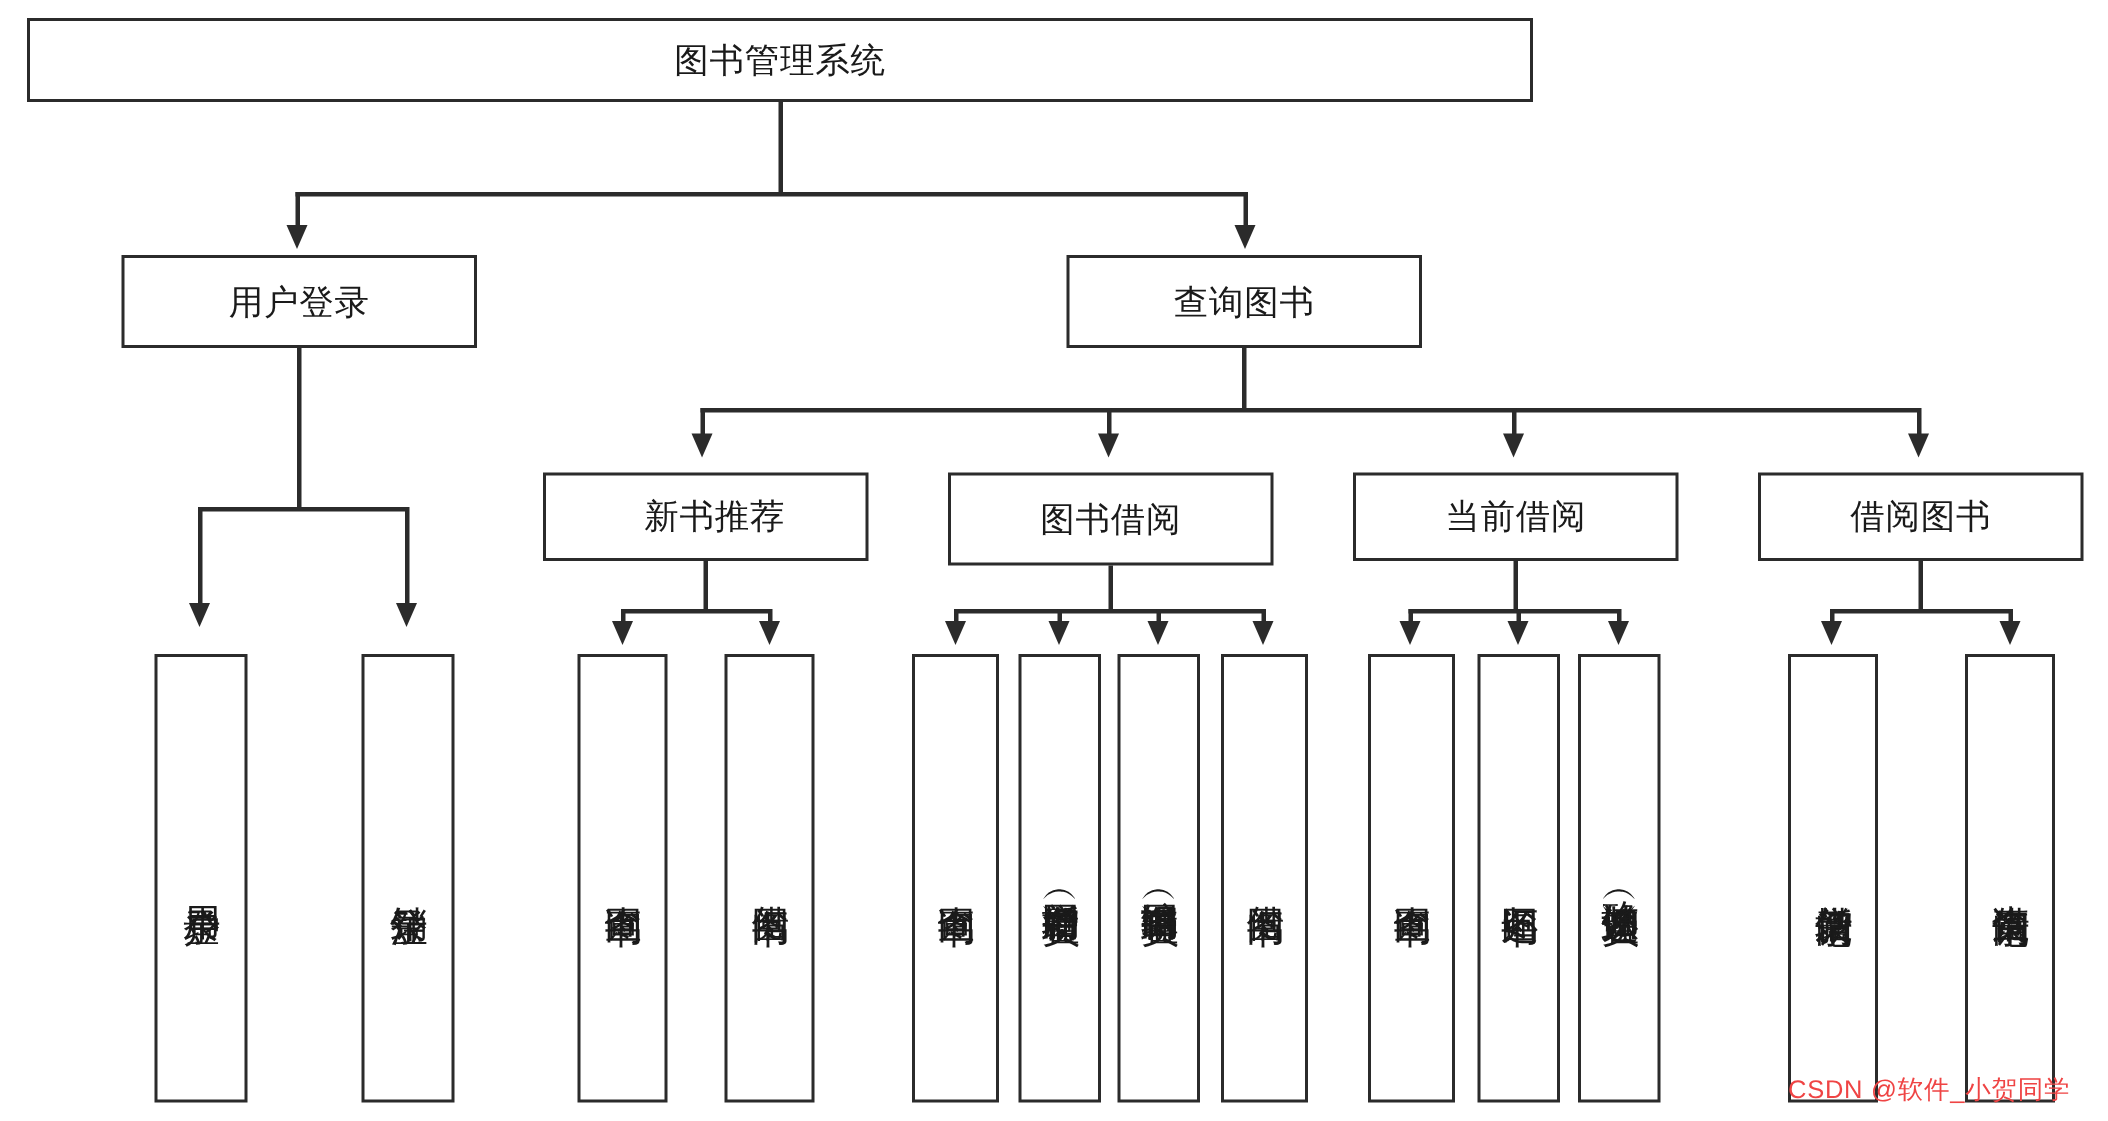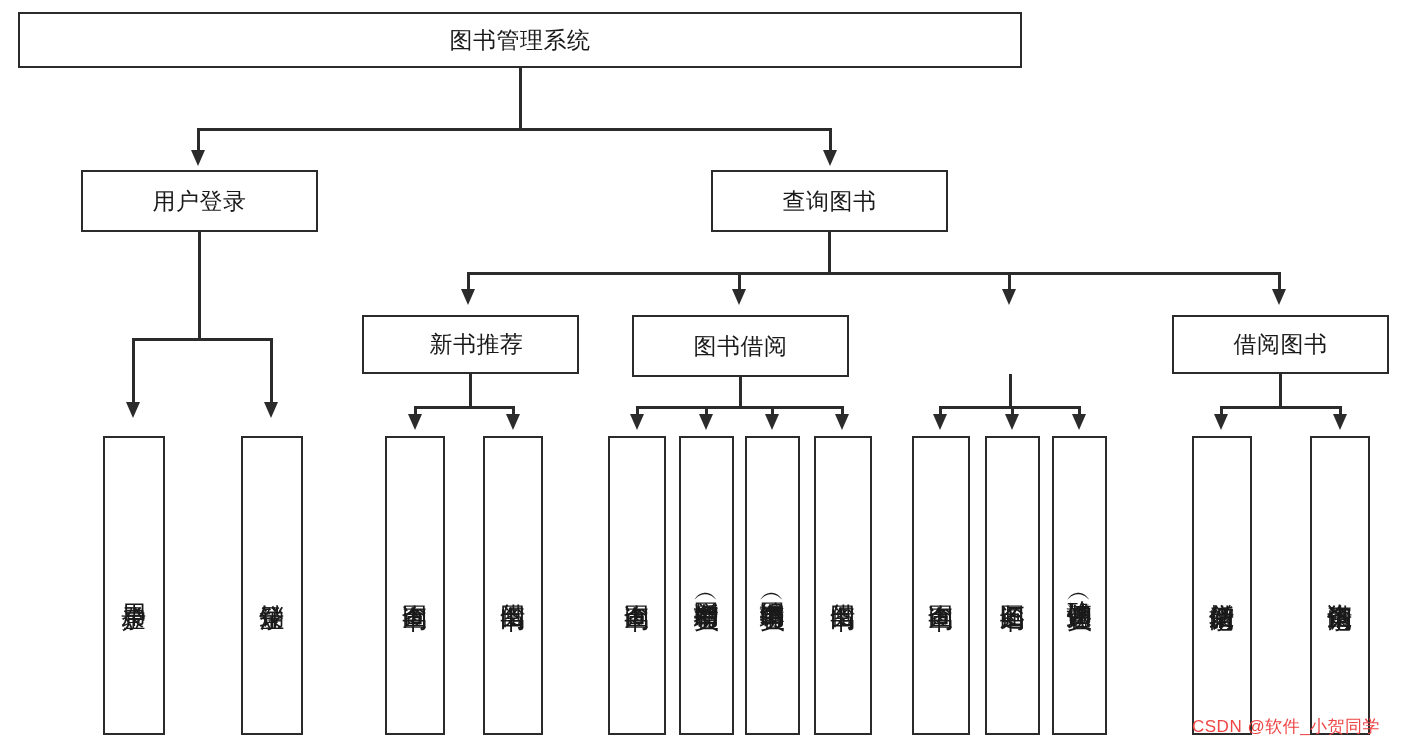--- a/index.html
+++ b/index.html
@@ -155,20 +155,23 @@
   </div>
 
   <div class="node horiz" style="left:362px; top:315px; width:217px; height:59px;padding-left:12px;">
     <span class="label">新书推荐</span>
   </div>
 
   <div class="node horiz" style="left:632px; top:315px; width:217px; height:62px;">
     <span class="label">图书借阅</span>
   </div>
 
+  <div class="node horiz" style="left:902px; top:315px; width:217px; height:59px;">
+    <span class="label">当前借阅</span>
+  </div>
 
   <div class="node horiz" style="left:1172px; top:315px; width:217px; height:59px;">
     <span class="label">借阅图书</span>
   </div>
 
   <div class="node vert" style="left:103px; top:436px; width:62px; height:299px;">
     <span class="label">用户登录</span>
   </div>
 
   <div class="node vert" style="left:241px; top:436px; width:62px; height:299px;">

